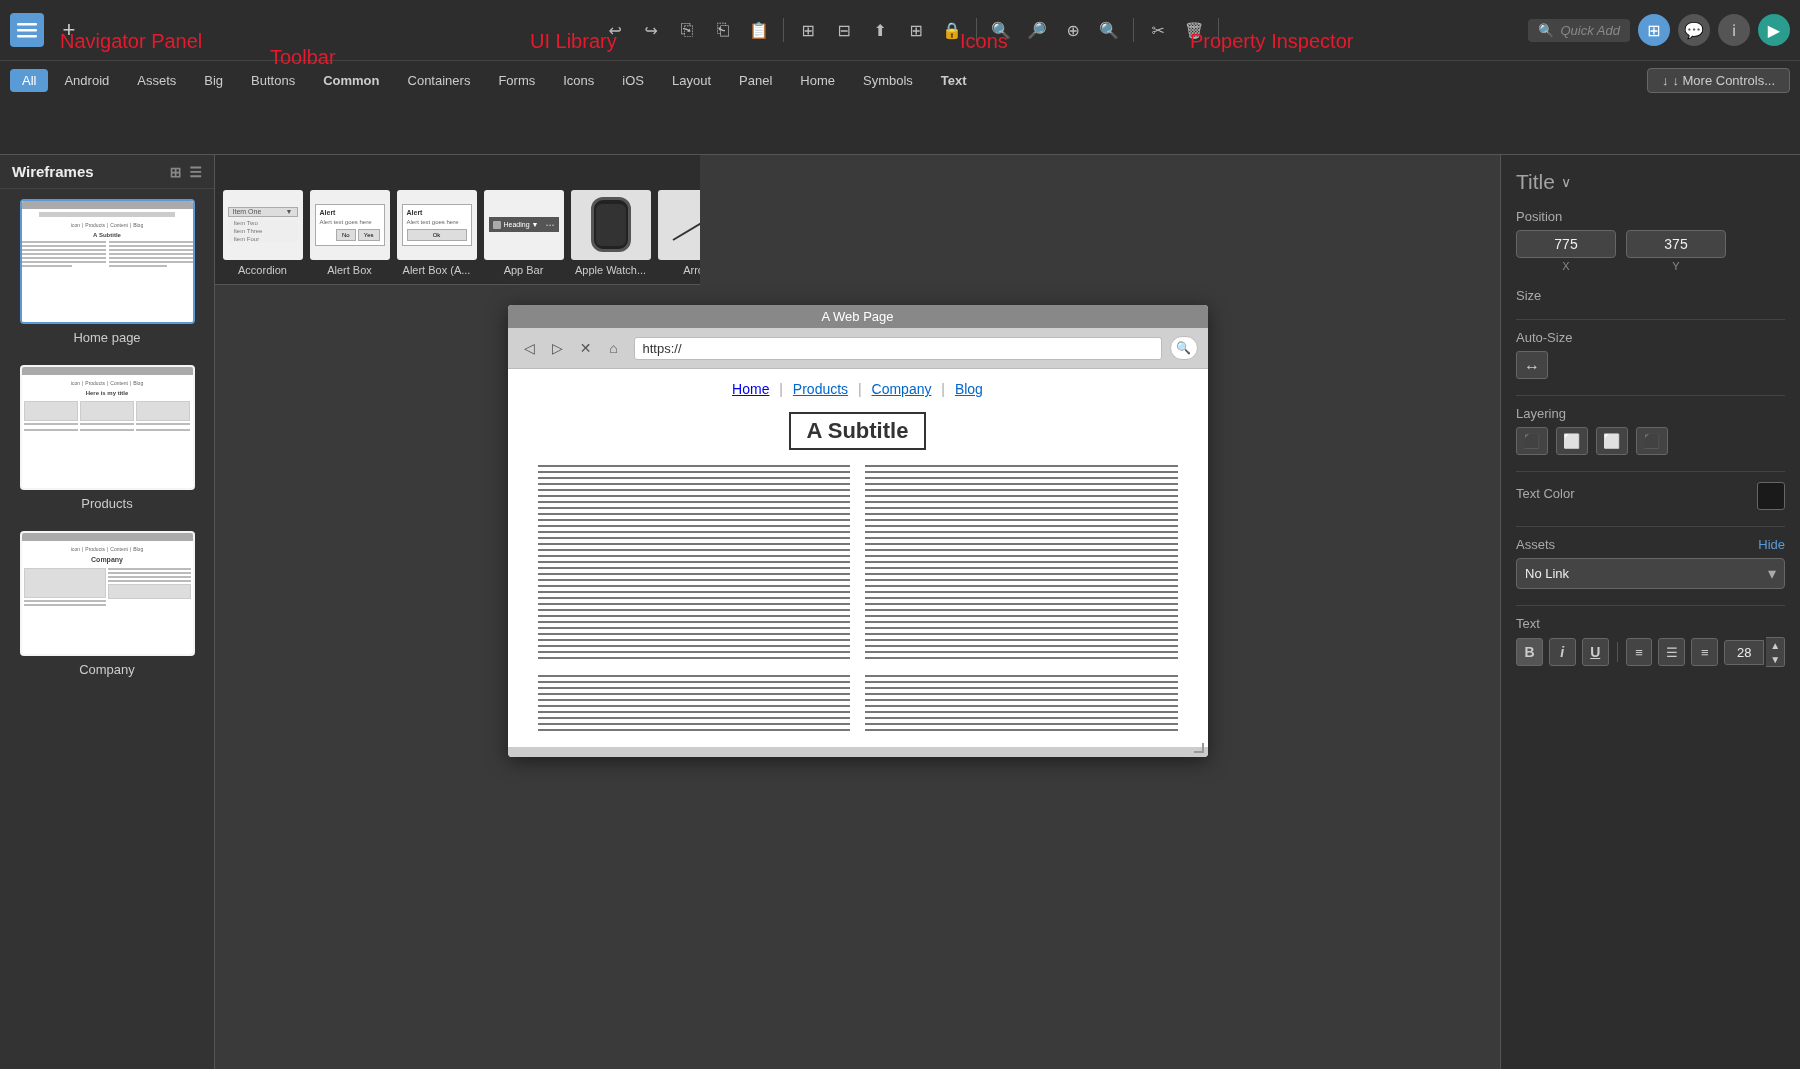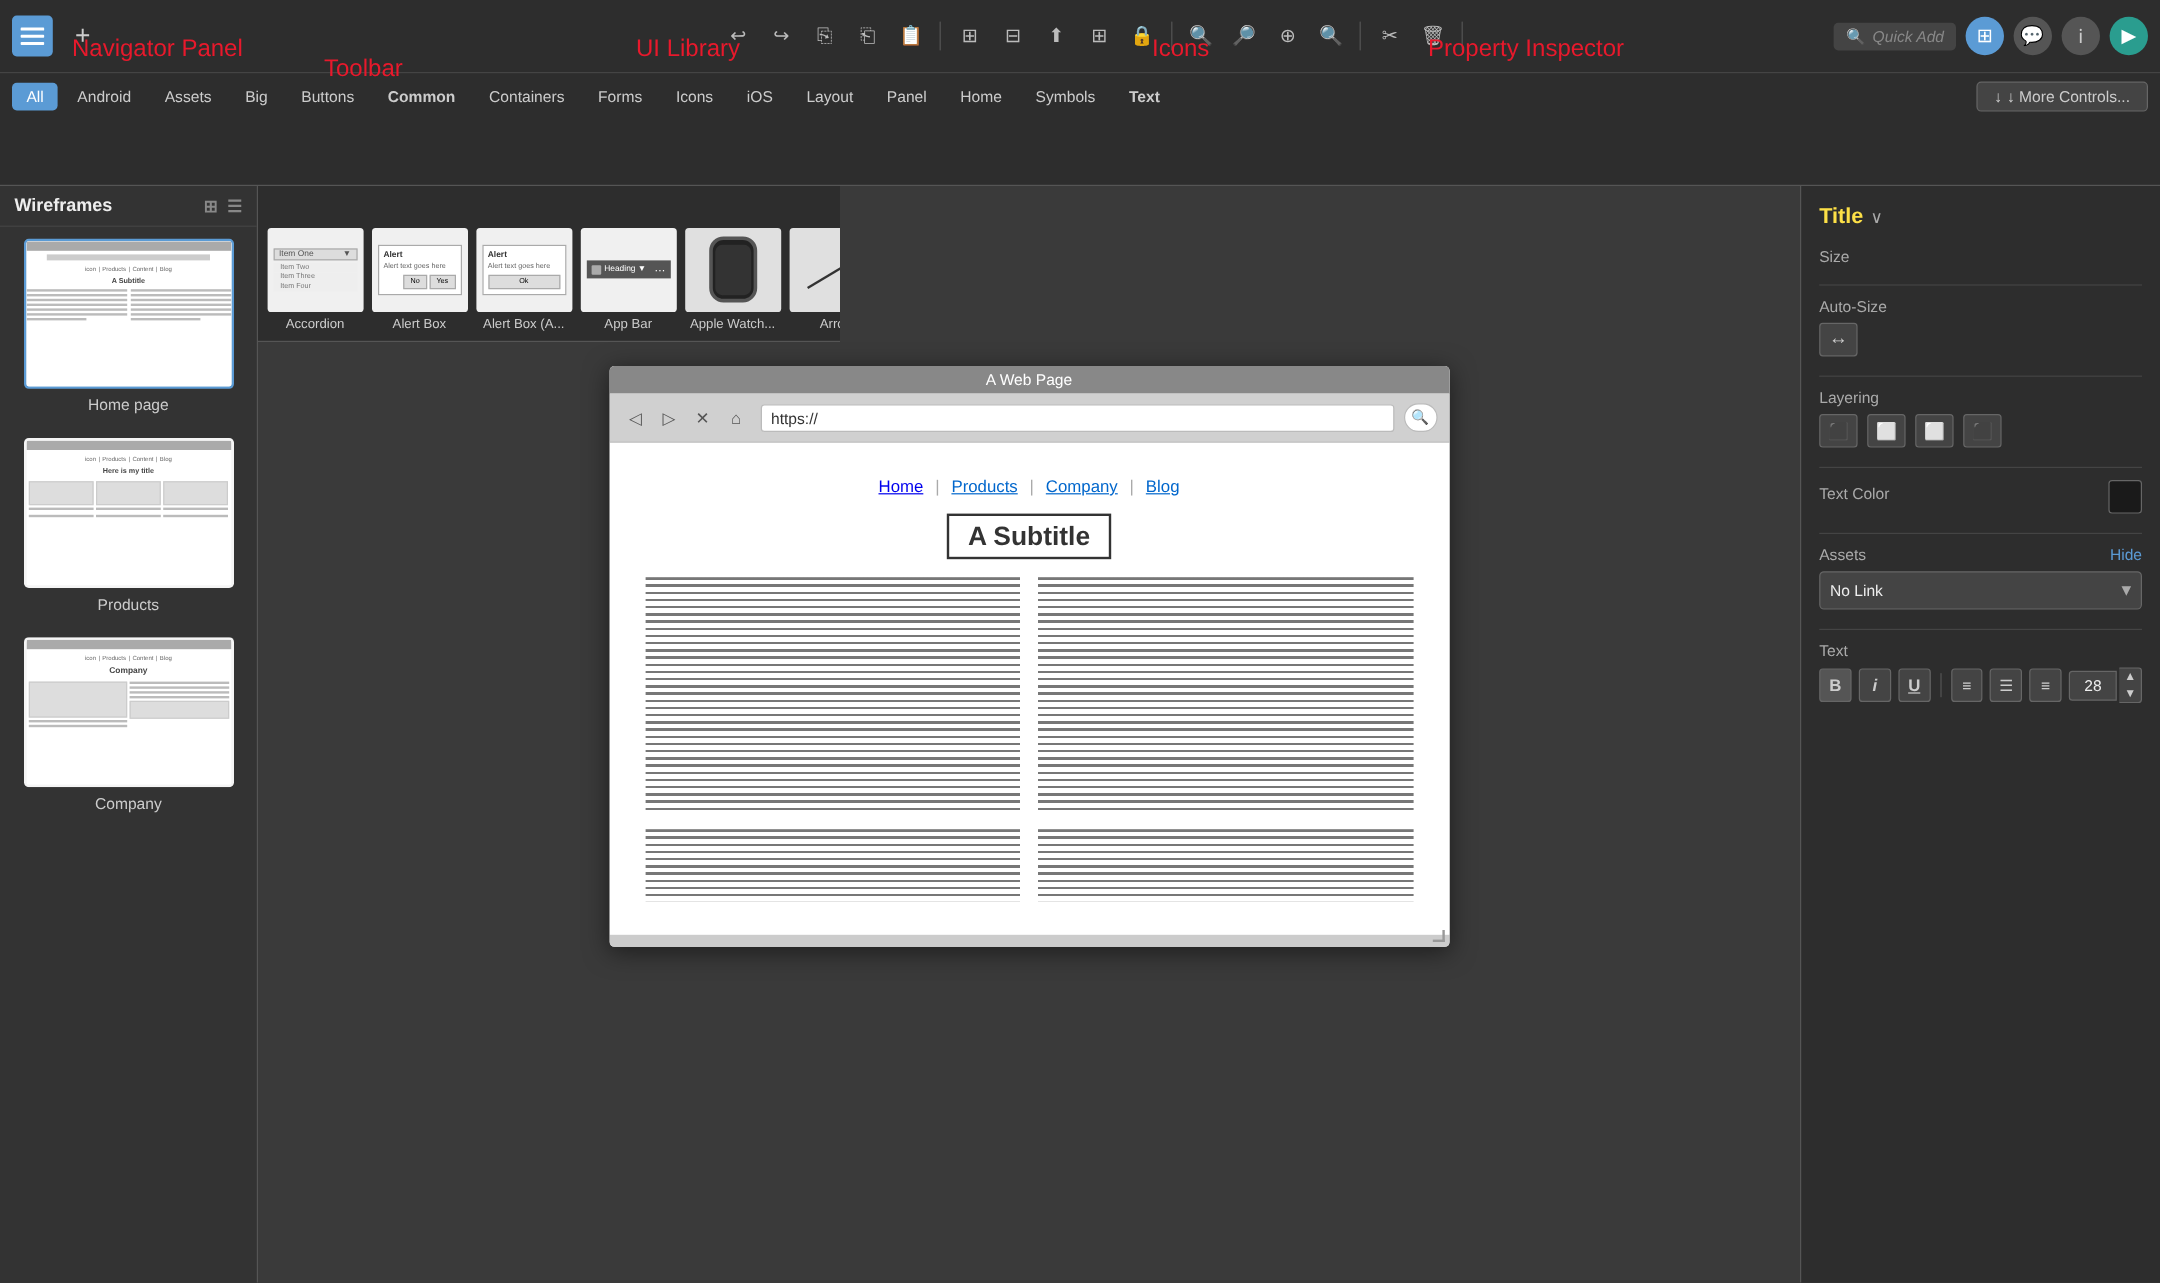--- a/index.html
+++ b/index.html
@@ -325,21 +325,21 @@
 
     .page-title-bar {
       background: #888;
       text-align: center;
       padding: 4px;
       font-size: 13px;
       color: white;
     }
 
     .webpage-content {
-      padding: 28px 30px;
+      padding: 12px 30px;
       background: white;
     }
 
     .webpage-nav {
       text-align: center;
       margin-bottom: 15px;
       font-size: 14px;
       color: #0066cc;
     }
     .webpage-nav span { margin: 0 6px; color: #aaa; }
@@ -382,23 +382,23 @@
     }
 
     .prop-title-row {
       display: flex;
       align-items: center;
       gap: 6px;
       margin-bottom: 15px;
     }
 
     .prop-title {
-      font-size: 18px;
-      font-weight: 700;
-      color: #fde047;
+      font-size: 21px;
+      font-weight: 400;
+      color: #a3a3a3;
     }
 
     .prop-chevron {
       color: #aaa;
       font-size: 14px;
       cursor: pointer;
     }
 
     .prop-section {
       margin-bottom: 16px;
@@ -906,20 +906,33 @@
   </div>
 </div>
 
 <div class="property-panel">
 
   <div class="prop-title-row">
     <span class="prop-title">Title</span>
     <span class="prop-chevron">∨</span>
   </div>
 
+  <div class="prop-section">
+    <div class="prop-label">Position</div>
+    <div class="prop-row">
+      <div class="prop-input-group">
+        <input class="prop-input" type="text" value="775" style="">
+        <div class="prop-input-label">X</div>
+      </div>
+      <div class="prop-input-group">
+        <input class="prop-input" type="text" value="375" style="">
+        <div class="prop-input-label">Y</div>
+      </div>
+    </div>
+  </div>
 
   <div class="prop-section">
     <div class="prop-label">Size</div>
   </div>
 
   <hr class="prop-divider">
 
   <div class="prop-section">
     <div class="prop-label">Auto-Size</div>
     <div class="autosize-btn">↔</div>

